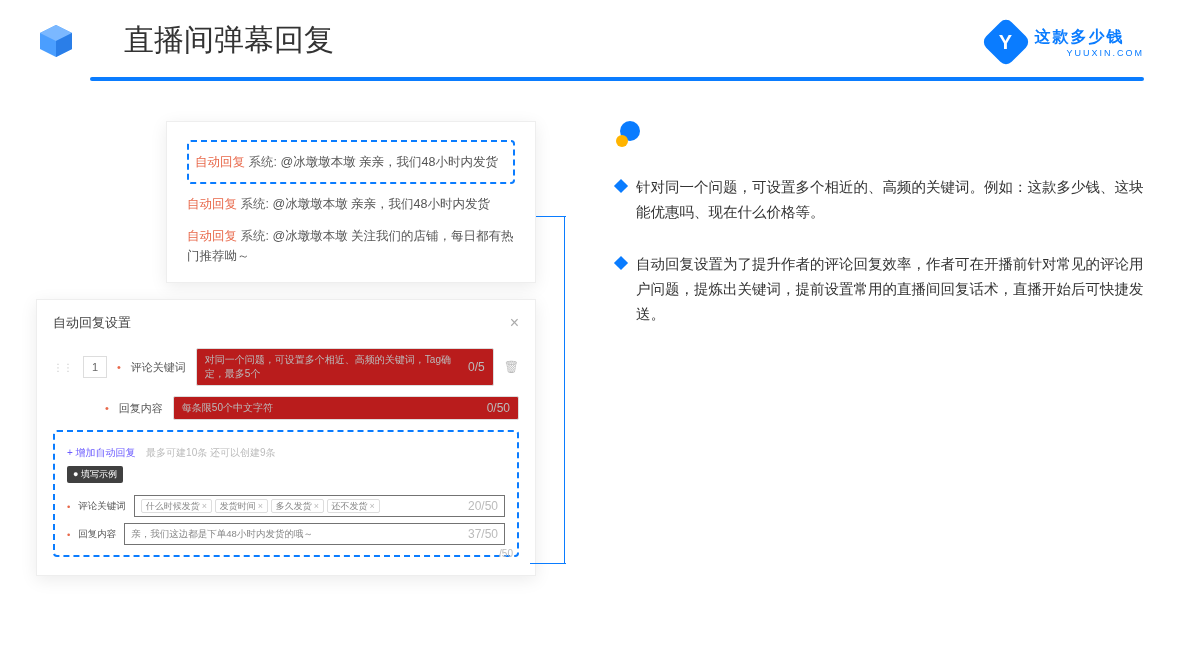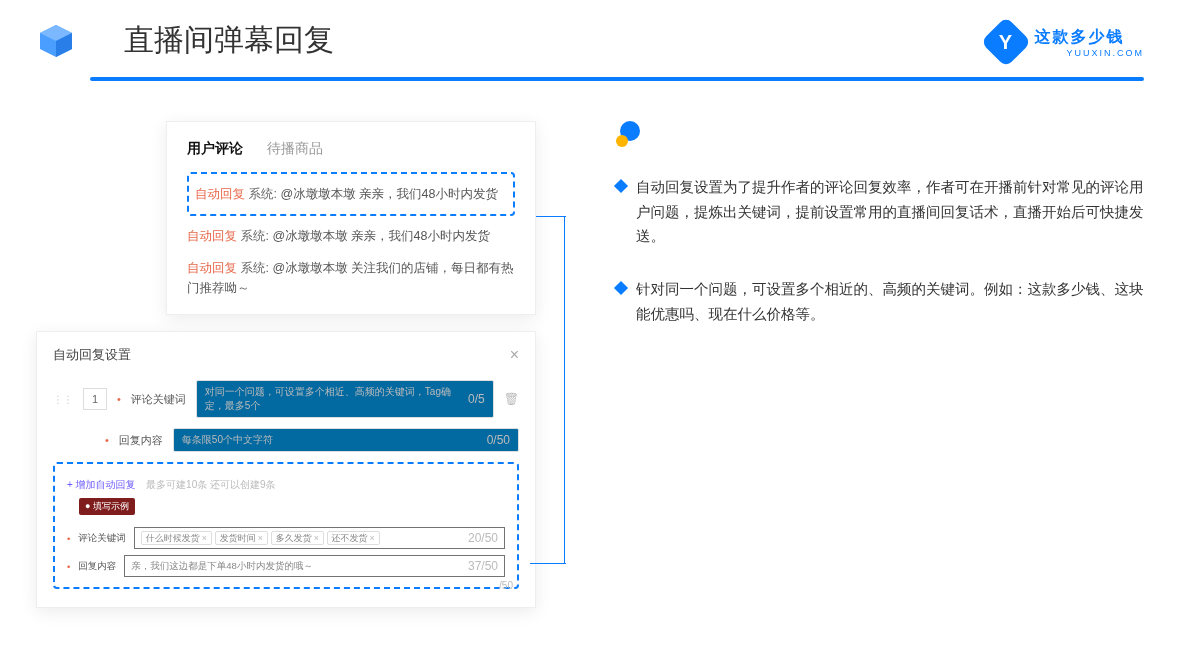--- a/index.html
+++ b/index.html
@@ -24,27 +24,27 @@
 .comment-row .sys{color:#666;}
 .highlight-box{border:2px dashed #0a7cff;border-radius:4px;padding:4px 6px;margin-bottom:4px;}
 .card-settings{width:500px;background:#fff;border:1px solid #eee;box-shadow:0 4px 16px rgba(0,0,0,.08);padding:14px 16px 18px 16px;margin-top:16px;position:relative;}
 .settings-header{display:flex;justify-content:space-between;align-items:center;font-size:13px;color:#444;margin-bottom:16px;}
 .close-x{color:#aaa;cursor:pointer;font-size:16px;}
 .form-row{display:flex;align-items:center;gap:10px;margin-bottom:10px;font-size:11px;}
 .drag-dots{color:#ccc;font-size:10px;}
 .num-box{width:24px;height:22px;border:1px solid #ddd;display:flex;align-items:center;justify-content:center;color:#666;font-size:11px;}
 .req-dot{color:#e8684a;}
 .label-sm{color:#555;white-space:nowrap;}
-.input-box{flex:1;border:1px solid #ddd;border-radius:2px;padding:4px 8px;color:#bbb;font-size:10px;display:flex;justify-content:space-between;align-items:center;background:#0369a1;}
+.input-box{flex:1;border:1px solid #ddd;border-radius:2px;padding:4px 8px;color:#bbb;font-size:10px;display:flex;justify-content:space-between;align-items:center;background:#b91c1c;}
 .counter{color:#bbb;font-size:12px;}
 .trash{color:#bbb;font-size:12px;}
 .example-wrap{border:2px dashed #0a7cff;border-radius:4px;padding:10px 12px;margin-top:8px;}
 .add-link{color:#6b5bff;font-size:10px;text-align:right;}
 .add-hint{color:#bbb;font-size:10px;margin-left:6px;}
-.badge-purple{display:inline-block;background:#7f1d1d;color:#fff;font-size:9px;padding:2px 6px;border-radius:2px;margin:6px 12px;}
+.badge-purple{display:inline-block;background:#404040;color:#fff;font-size:9px;padding:2px 6px;border-radius:2px;margin:6px 0;}
 .example-row{display:flex;align-items:center;gap:8px;margin-top:6px;font-size:9.5px;}
 .chip{border:1px solid #ddd;padding:1px 4px;border-radius:2px;color:#888;font-size:9px;}
 .chip-x{color:#bbb;margin-left:2px;}
 .ex-input{flex:1;border:1px solid #737373;padding:3px 6px;display:flex;justify-content:space-between;align-items:center;color:#888;}
 .outside-counter{position:absolute;right:22px;bottom:16px;font-size:10px;color:#bbb;}
 .connector{position:absolute;border:1.5px solid #0a7cff;}
 .conn-h{top:95px;left:500px;width:30px;height:0;border-bottom:none;border-left:none;border-right:none;}
 .conn-v{top:95px;left:528px;width:0;height:348px;border-top:none;border-right:none;border-bottom:none;}
 .conn-h2{top:442px;left:494px;width:36px;height:0;border-bottom:none;border-left:none;border-right:none;}
 .section-title{display:flex;align-items:center;gap:12px;margin-bottom:28px;}
@@ -80,24 +80,20 @@
     <div class="brand-text-main">这款多少钱</div>
     <div class="brand-text-sub">YUUXIN.COM</div>
   </div>
 </div>
 
 <div class="divider"></div>
 
 <div class="content">
   <div class="left-col">
     <div class="card-comments">
-      <div class="tabs">
-        <span class="tab-active">用户评论</span>
-        <span>待播商品</span>
-      </div>
       <div class="highlight-box">
         <div class="comment-row">
           <span class="tag">自动回复</span>
           <span class="sys">系统:</span>
           <span>@冰墩墩本墩 亲亲，我们48小时内发货</span>
         </div>
       </div>
       <div class="comment-row">
         <span class="tag">自动回复</span>
         <span class="sys">系统:</span>
@@ -171,20 +167,20 @@
 
   <div class="right-col">
     <div class="section-title">
       <div class="section-icon">
           <div class="c1"></div>
           <div class="c2"></div>
         </div>
     </div>
     <div class="bullet-item">
       <div class="diamond"></div>
-      <div class="bullet-text">自动回复设置为了提升作者的评论回复效率，作者可在开播前针对常见的评论用户问题，提炼出关键词，提前设置常用的直播间回复话术，直播开始后可快捷发送。</div>
+      <div class="bullet-text">针对同一个问题，可设置多个相近的、高频的关键词。例如：这款多少钱、这块能优惠吗、现在什么价格等。</div>
     </div>
     <div class="bullet-item">
       <div class="diamond"></div>
-      <div class="bullet-text">针对同一个问题，可设置多个相近的、高频的关键词。例如：这款多少钱、这块能优惠吗、现在什么价格等。</div>
+      <div class="bullet-text">自动回复设置为了提升作者的评论回复效率，作者可在开播前针对常见的评论用户问题，提炼出关键词，提前设置常用的直播间回复话术，直播开始后可快捷发送。</div>
     </div>
   </div>
 </div>
 
 </body></html>

